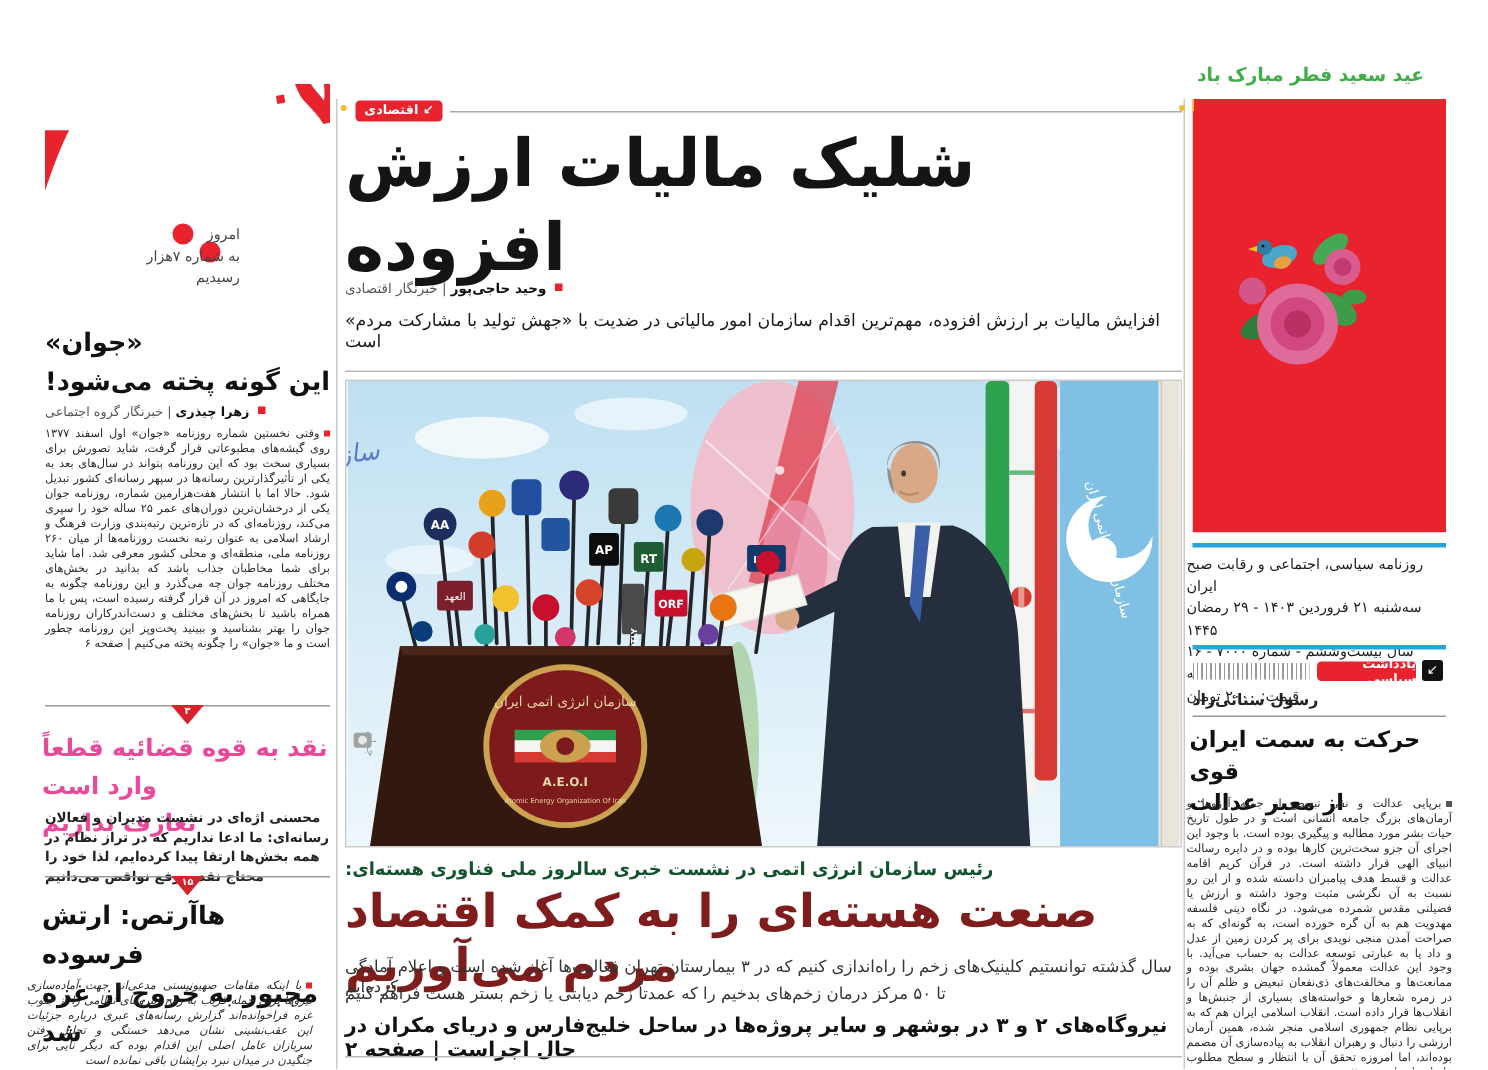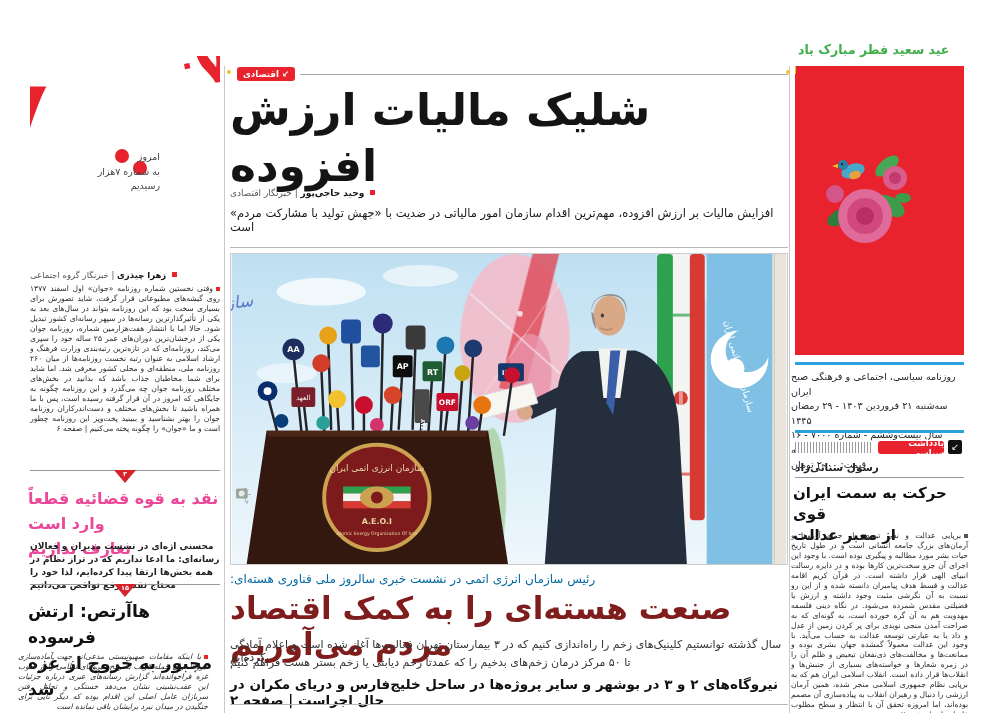--- a/index.html
+++ b/index.html
@@ -18,21 +18,21 @@
   .stripes{height:11px;background:repeating-linear-gradient(90deg,#9a9a9a 0 1px,#fff 1px 3px);}
   .author{font-size:10.5px;font-weight:bold;color:#222;}
   .ntitle{font-size:15px;font-weight:bold;color:#111;line-height:21px;}
   .nbody{font-size:7.6px;line-height:9.95px;color:#2a2a2a;}
   .nbody::before{content:"";display:inline-block;width:4px;height:4px;background:#555;margin-left:3px;}
   .headline{font-size:44px;font-weight:bold;color:#141414;letter-spacing:-1px;line-height:56px;}
   .byline{font-size:9px;color:#555;}
   .byline::before{content:"";display:inline-block;width:5px;height:5px;background:#e8232e;margin-left:3px;vertical-align:1px;}
   .byline b{color:#111;}
   .deck{font-size:11.5px;color:#1a1a1a;font-weight:500;}
-  .kicker{font-size:12px;font-weight:normal;color:#0369a1;}
+  .kicker{font-size:12px;font-weight:bold;color:#14532d;}
   .h2line{font-size:31px;font-weight:bold;color:#7f1d1d;letter-spacing:-0.5px;}
   .nuc{font-size:11px;color:#333;}
   .nucbold{font-size:13.5px;font-weight:bold;color:#111;}
   .issuenote{font-size:9.5px;line-height:14.5px;color:#444;}
   .ltitle{font-size:17px;font-weight:bold;color:#111;line-height:26px;}
   .ltitle2{font-size:16px;font-weight:bold;color:#ec4899;line-height:25px;}
   .lbody{font-size:7.6px;line-height:10px;color:#2a2a2a;}
   .lbody::before{content:"";display:inline-block;width:4px;height:4px;background:#e8232e;margin-left:3px;}
   .a2sub{font-size:9px;line-height:13px;font-weight:bold;color:#222;}
   .trimark{width:22px;height:13px;}
@@ -71,21 +71,21 @@
       <ellipse cx="60" cy="109" rx="6" ry="4" fill="#e8a13f" transform="rotate(-18 60 109)"></ellipse>
       <polygon points="43,98 37,100 43,102" fill="#f2c12e"></polygon>
       <circle cx="47" cy="98" r="1" fill="#111"></circle>
     </g>
     <rect x="-4" y="0" width="5" height="8" fill="#f2c12e"></rect>
   </svg>
 
   <div class="abs bluebar" style="left:795px;top:362px;width:169px;"></div>
 
   <div class="abs info c" style="left:791px;top:370px;width:176px;">
-    <div>روزنامه سیاسی، اجتماعی و فرهنگی صبح ایران</div>
+    <div>روزنامه سیاسی، اجتماعی و رقابت صبح ایران</div>
     <div>سه‌شنبه ۲۱ فروردین ۱۴۰۳ - ۲۹ رمضان ۱۴۴۵</div>
     <div>سال بیست‌وششم - شماره ۷۰۰۰ - ۱۶ صفحه</div>
     <div>قیمت: ۲۰۰۰ تومان</div>
   </div>
 
   <div class="abs bluebar" style="left:795px;top:430px;width:169px;"></div>
 
   <div class="abs arrowbox" style="left:948px;top:440px;">↙</div>
   <div class="abs badge" style="left:878px;top:441px;width:66px;height:13px;">یادداشت سیاسی</div>
   <div class="abs stripes" style="left:795px;top:442px;width:78px;"></div>
@@ -287,20 +287,24 @@
     <circle cx="92" cy="100" r="7" fill="#e8232e"></circle>
     <circle cx="110" cy="112" r="7" fill="#e8232e"></circle>
     <text transform="translate(172,36) rotate(80)" font-size="74" font-weight="bold" fill="#e8232e" font-family="DejaVu Sans, sans-serif">جوان</text>
   </svg>
   <div class="abs issuenote" style="left:75px;top:150px;width:85px;text-align:right;">
     <div>امروز</div>
     <div>به شماره ۷هزار</div>
     <div>رسیدیم</div>
   </div>
 
+  <div class="abs ltitle c" style="left:30px;top:216px;width:190px;">
+    <div>«جوان»</div>
+    <div>این گونه پخته می‌شود!</div>
+  </div>
   <div class="abs byline c" style="left:30px;top:270px;width:190px;font-size:8.5px;">
     <b>زهرا چیذری</b>
     <span>| خبرنگار گروه اجتماعی</span>
   </div>
   <div class="abs lbody j" style="left:30px;top:284px;width:190px;">وقتی نخستین شماره روزنامه «جوان» اول اسفند ۱۳۷۷ روی گیشه‌های مطبوعاتی قرار گرفت، شاید تصورش برای بسیاری سخت بود که این روزنامه بتواند در سال‌های بعد به یکی از تأثیرگذارترین رسانه‌ها در سپهر رسانه‌ای کشور تبدیل شود. حالا اما با انتشار هفت‌هزارمین شماره، روزنامه جوان یکی از درخشان‌ترین دوران‌های عمر ۲۵ ساله خود را سپری می‌کند، روزنامه‌ای که در تازه‌ترین رتبه‌بندی وزارت فرهنگ و ارشاد اسلامی به عنوان رتبه نخست روزنامه‌ها از میان ۲۶۰ روزنامه ملی، منطقه‌ای و محلی کشور معرفی شد. اما شاید برای شما مخاطبان جذاب باشد که بدانید در بخش‌های مختلف روزنامه جوان چه می‌گذرد و این روزنامه چگونه به جایگاهی که امروز در آن قرار گرفته رسیده است، پس با ما همراه باشید تا بخش‌های مختلف و دست‌اندرکاران روزنامه جوان را بهتر بشناسید و ببینید پخت‌وپز این روزنامه چطور است و ما «جوان» را چگونه پخته می‌کنیم | صفحه ۶</div>
 
   <div class="abs hr" style="left:30px;top:470px;width:190px;background:#999;"></div>
   <div class="abs trimark" style="left:114px;top:470px;">
     <div class="tri"></div>
     <div class="trinum">۳</div>

